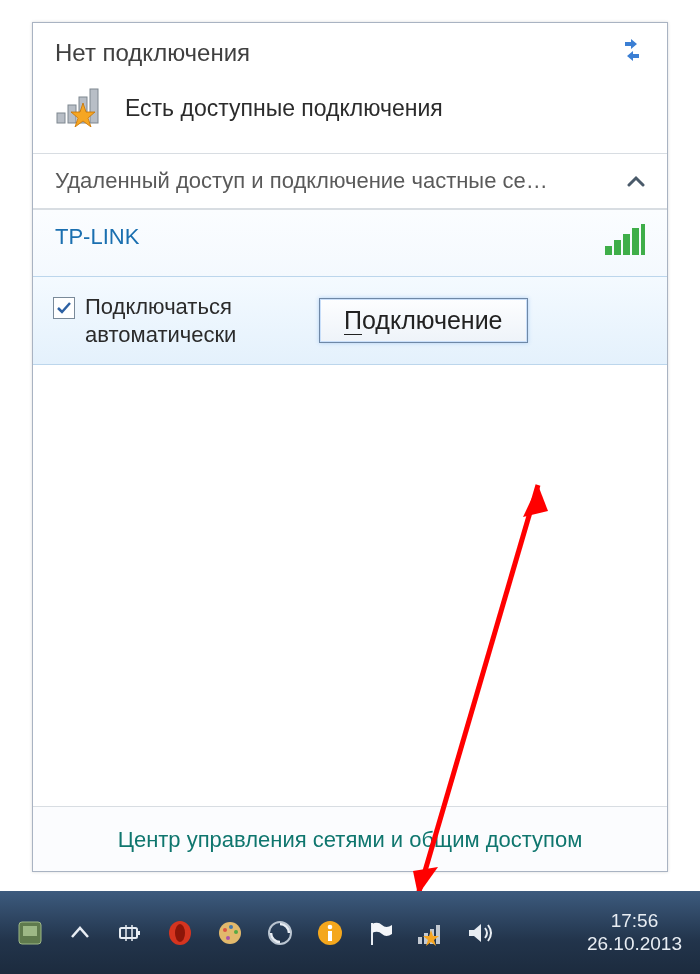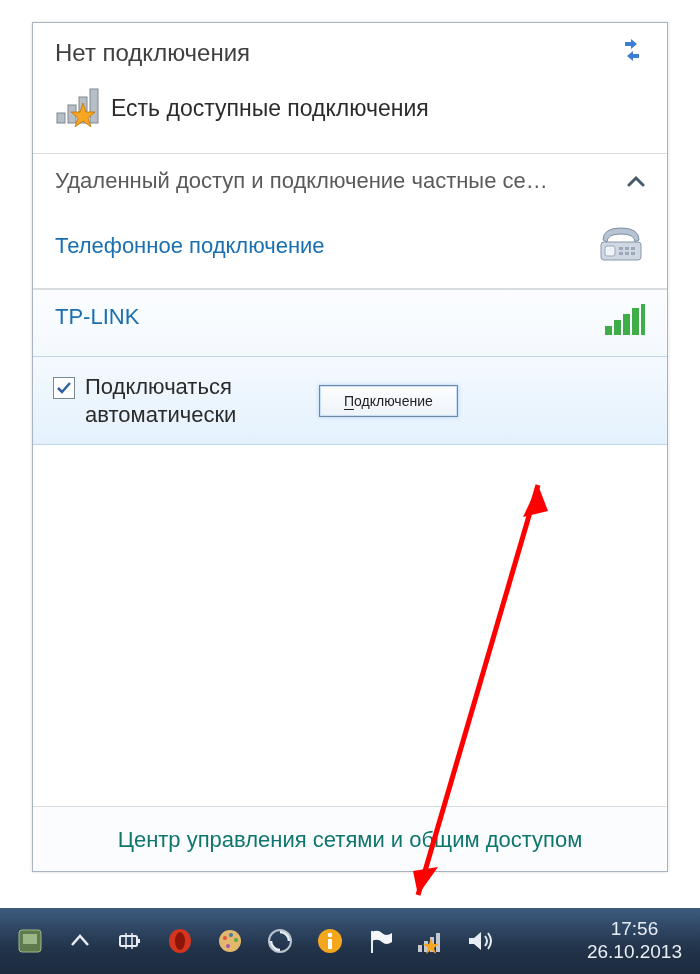--- a/index.html
+++ b/index.html
@@ -31,21 +31,21 @@
     align-items: center;
     justify-content: space-between;
     padding: 16px 22px 8px 22px;
     gap: 39px;
   }
   .header-title { font-size: 24px; color: #404040; }
   .refresh-icon { width: 26px; height: 22px; }
   .status-row {
     display: flex;
     align-items: center;
-    gap: 2px;
+    gap: 16px;
     padding: 8px 22px 20px 22px;
   }
   .signal-star-icon { width: 54px; height: 44px; flex-shrink:0; }
   .divider { height: 1px; background: #d8dde2; }
   .section-header {
     display: flex;
     align-items: center;
     justify-content: space-between;
     padding: 14px 22px;
     font-size: 22px;
@@ -93,41 +93,41 @@
     width: 22px; height: 22px; border:1px solid #7a8a99; background:#fff;
     display:flex; align-items:center; justify-content:center; margin-top:4px;
     flex-shrink:0;
   }
   .chk-wrap svg { width:16px; height:16px; }
   .connect-btn {
     border: 1px solid #6f88a6;
     box-shadow: 0 0 0 1px #c9dffa inset, 0 0 4px rgba(168,204,245,.9);
     background: linear-gradient(#fdfeff,#eef3f9);
     padding: 7px 24px;
-    font-size: 14px;
+    font-size: 25px;
     color: #222;
     cursor: pointer;
     font-family: inherit;
   }
   .connect-btn span { border-bottom: 1px solid #222; }
   .flex-space { flex:1; }
   .footer-link {
     text-align: center;
     padding: 20px 10px 18px 10px;
     color: #0f766e;
     border-top: 1px solid #d8dde2;
     background: #fbfcfe;
     font-size: 22px;
     cursor:pointer;
   }
   
   .taskbar {
     position: absolute;
     left: 0; right: 0; bottom: 0;
-    height: 66px;
+    height: 83px;
     background: linear-gradient(#3d5b7e, #22344b 60%, #1c2b3e);
     display: flex;
     align-items: center;
     color: #e8edf3;
     font-size: 19px;
     padding: 0 10px 0 16px;
     gap: 18px;
   }
   .tray-icons { display:flex; align-items:center; gap:22px; }
   .tray-svg { width:28px; height:28px; display:block; }
@@ -168,36 +168,20 @@
 
   <div class="section-header">
     <div class="ellipsis">Удаленный доступ и подключение частные се…</div>
     <span>
       <svg class="chevron-up" viewBox="0 0 18 14">
           <path d="M2 11 L9 4 L16 11" fill="none" stroke="#4a5a6a" stroke-width="3" stroke-linecap="round"></path>
         </svg>
     </span>
   </div>
 
-  <div class="dialup-row">
-    <div>Телефонное подключение</div>
-    <span>
-      <svg class="phone-icon" viewBox="0 0 48 42">
-        <rect x="4" y="20" width="40" height="18" rx="3" fill="#cfd8e2" stroke="#8a98aa"></rect>
-        <rect x="8" y="24" width="10" height="10" rx="2" fill="#eef3f8" stroke="#9aa8ba"></rect>
-        <rect x="22" y="25" width="4" height="3" fill="#9aa8ba"></rect>
-          <rect x="28" y="25" width="4" height="3" fill="#9aa8ba"></rect>
-          <rect x="34" y="25" width="4" height="3" fill="#9aa8ba"></rect>
-        <rect x="22" y="30" width="4" height="3" fill="#9aa8ba"></rect>
-          <rect x="28" y="30" width="4" height="3" fill="#9aa8ba"></rect>
-          <rect x="34" y="30" width="4" height="3" fill="#9aa8ba"></rect>
-        <path d="M6 18 Q6 6 24 6 Q42 6 42 18 L38 20 Q38 12 24 12 Q10 12 10 20 Z" fill="#b6c4d4" stroke="#7d8ea2"></path>
-      </svg>
-    </span>
-  </div>
 
   <div class="divider"></div>
 
 
   <div class="wifi-item">
     <div>TP-LINK</div>
     <span>
       <svg class="signal-bars" viewBox="0 0 40 32">
         <rect x="0" y="22" width="7" height="9" fill="#3fae49"></rect>
         <rect x="9" y="16" width="7" height="15" fill="#3fae49"></rect>

